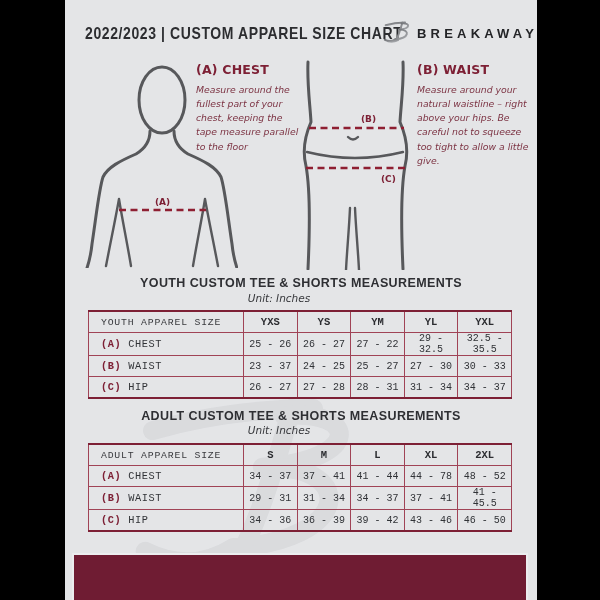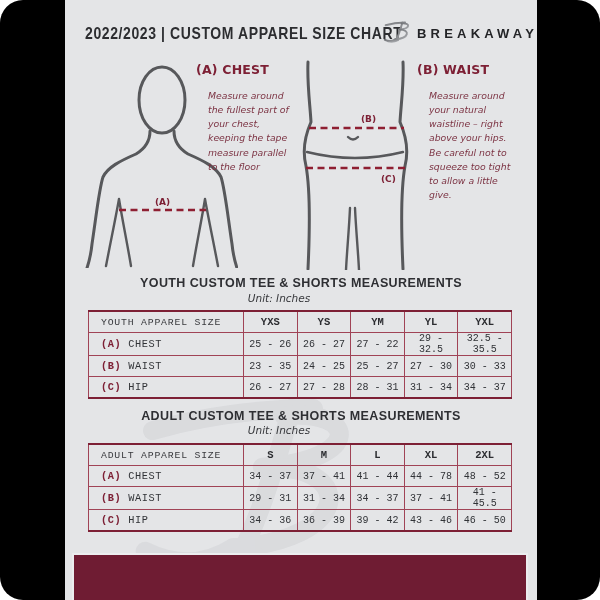--- a/index.html
+++ b/index.html
@@ -1,17 +1,17 @@
 <!DOCTYPE html>
 <html><head>
 <meta charset="utf-8">
 <style>
   html,body{margin:0;padding:0;}
   .stage{position:relative;width:600px;height:600px;background:#000;overflow:hidden;
-         font-family:"Liberation Sans",sans-serif;border-radius:23px;}
+         font-family:"Liberation Sans",sans-serif;}
   .page{position:absolute;left:65px;top:0;width:472px;height:600px;background:#e4e5e7;overflow:hidden;}
 
   
   .hdr-title{position:absolute;left:20px;top:24px;font-size:14px;font-weight:bold;
              letter-spacing:0.6px;color:#2c2d30;white-space:nowrap;transform:scaleY(1.12);transform-origin:left top;}
   .logo{position:absolute;left:318px;top:17px;width:30px;height:27px;}
   .brand{position:absolute;left:352px;top:26px;font-size:13px;font-weight:bold;
          letter-spacing:4.2px;color:#232427;white-space:nowrap;}
 
   
@@ -19,21 +19,21 @@
   .lower-svg{position:absolute;left:220px;top:58px;width:130px;height:212px;}
   .outline{fill:none;stroke:#57585b;stroke-width:3;stroke-linecap:round;stroke-linejoin:round;}
   .outline.thin{stroke-width:2.4;}
   .dash{fill:none;stroke:#8e1f32;stroke-width:2.4;stroke-dasharray:7 4.5;}
   .diag-label{font-family:"DejaVu Sans",sans-serif;font-size:9px;font-weight:bold;fill:#7d2035;}
 
   
   .instr{position:absolute;}
   .instr h3{margin:0 0 6px 0;font-family:"DejaVu Sans",sans-serif;font-size:12.5px;
             font-weight:bold;color:#7d2035;letter-spacing:0.2px;}
-  .instr p{margin:12px;font-family:"DejaVu Sans",sans-serif;font-style:italic;font-size:9.3px;
+  .instr p{margin:0;font-family:"DejaVu Sans",sans-serif;font-style:italic;font-size:9.3px;
            line-height:1.52;color:#7c3343;white-space:pre-line;}
   .instr-chest{left:131px;top:62px;width:110px;}
   .instr-waist{left:352px;top:62px;width:114px;}
   .instr-hips{left:352px;top:167px;width:118px;}
 
   
   .sec-title{position:absolute;left:0;width:472px;text-align:center;font-size:12.5px;
              font-weight:bold;letter-spacing:0.4px;color:#2e2f33;}
   .sec-unit{position:absolute;left:0;width:428px;text-align:center;
             font-family:"DejaVu Sans",sans-serif;font-style:italic;font-size:10.5px;color:#36373b;}
@@ -142,21 +142,21 @@
             <tr>
               <td class="first"><span class="prefix">(A) </span>CHEST</td>
               <td>25 - 26</td>
               <td>26 - 27</td>
               <td>27 - 22</td>
               <td>29 - 32.5</td>
               <td>32.5 - 35.5</td>
             </tr>
             <tr>
               <td class="first"><span class="prefix">(B) </span>WAIST</td>
-              <td>23 - 35</td>
+              <td>23 - 37</td>
               <td>24 - 25</td>
               <td>25 - 27</td>
               <td>27 - 30</td>
               <td>30 - 33</td>
             </tr>
             <tr>
               <td class="first"><span class="prefix">(C) </span>HIP</td>
               <td>26 - 27</td>
               <td>27 - 28</td>
               <td>28 - 31</td>

